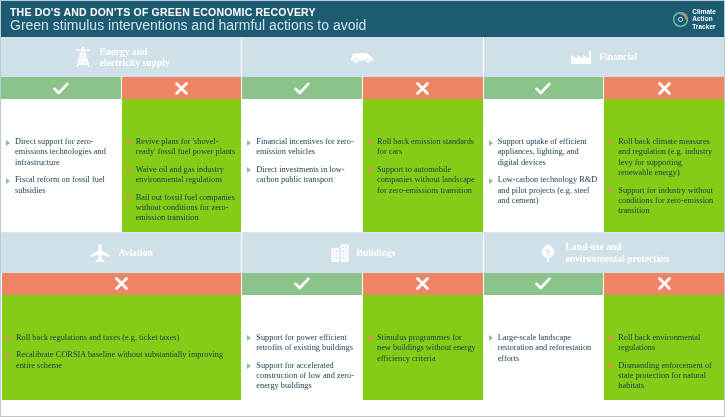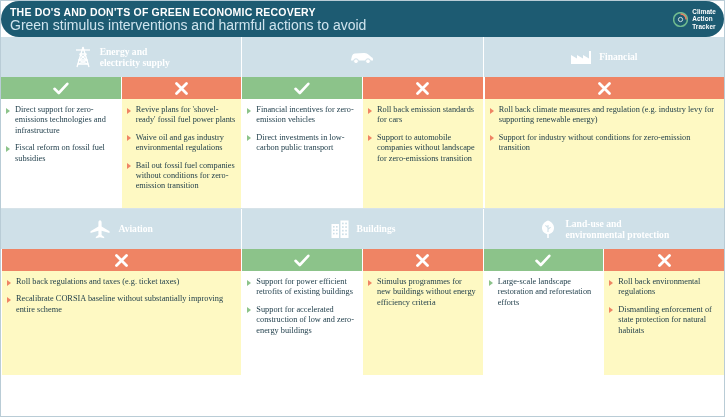--- a/index.html
+++ b/index.html
@@ -17,21 +17,20 @@
   }
   
   .header {
     height: 36px;
     background: #1d5b72;
     color: #ffffff;
     display: flex;
     align-items: center;
     justify-content: space-between;
     padding: 3px 8px 3px 9px;
-    border-radius: 18px;
   }
   .header-text { display: flex; flex-direction: column; justify-content: center; }
   .title {
     font-size: 10.5px; font-weight: bold; letter-spacing: .2px;
     line-height: 13px;
   }
   .subtitle {
     font-size: 14px; color: #cfe4ee; line-height: 13px;
   }
   .logo { display: flex; align-items: center; gap: 4px; }
@@ -58,35 +57,35 @@
   }
   .sector-head .sec-icon { color: #ffffff; display: block; }
   .sector-title {
     font-size: 9.6px; font-weight: bold; color: #ffffff;
     line-height: 11.5px; text-align: left;
   }
 
   .cols { display: flex; flex: 1 1 auto; }
   .col { flex: 1 1 0; display: flex; flex-direction: column; }
   .col.do { background: #ffffff; }
-  .col.dont { background: #fef9c3; }
+  .col.dont { background: #84cc16; }
 
   .marker {
     height: 22px;
     display: flex; align-items: center; justify-content: center;
   }
   .marker.do { background: #8cc38a; }
   .marker.dont { background: #ef8464; }
   .marker svg { display: block; }
 
   .list {
     padding: 6px 6px 8px 5px;
     flex: 1 1 auto;
   }
-  ul.items { list-style: none; }
+  ul.items { list-style: none; margin-top: 32px; }
   ul.items li {
     position: relative;
     padding-left: 9px;
     font-size: 8.3px;
     line-height: 10.4px;
     color: #1b3a47;
     margin-bottom: 7px;
   }
   ul.items li:last-child { margin-bottom: 0; }
   ul.items li:before {
@@ -217,20 +216,33 @@
       </div>
 
       <div class="sector">
         <div class="sector-head">
           <svg class="sec-icon" width="22" height="16" viewBox="0 0 22 16">
             <path d="M1 15 L1 6 L7 9.5 L7 6 L13 9.5 L13 6 L19 9.5 L19 2 L21 2 L21 15 Z" fill="#ffffff"></path>
           </svg>
           <div class="sector-title">Financial</div>
         </div>
         <div class="cols">
+          <div class="col do">
+            <div class="marker do">
+              <svg width="16" height="13" viewBox="0 0 16 13">
+                <path d="M1.5 6.8 L5.8 11 L14.3 1.8" fill="none" stroke="#ffffff" stroke-width="2.6" stroke-linecap="round" stroke-linejoin="round"></path>
+              </svg>
+            </div>
+            <div class="list">
+              <ul class="items">
+                <li>Support uptake of efficient appliances, lighting, and digital devices</li>
+                <li>Low-carbon technology R&amp;D and pilot projects (e.g. steel and cement)</li>
+              </ul>
+            </div>
+          </div>
           <div class="vline"></div>
           <div class="col dont">
             <div class="marker dont">
               <svg width="15" height="15" viewBox="0 0 15 15">
                 <path d="M2.5 2.5 L12.5 12.5 M12.5 2.5 L2.5 12.5" fill="none" stroke="#ffffff" stroke-width="2.8" stroke-linecap="round"></path>
               </svg>
             </div>
             <div class="list">
               <ul class="items">
                 <li>Roll back climate measures and regulation (e.g. industry levy for supporting renewable energy)</li>

